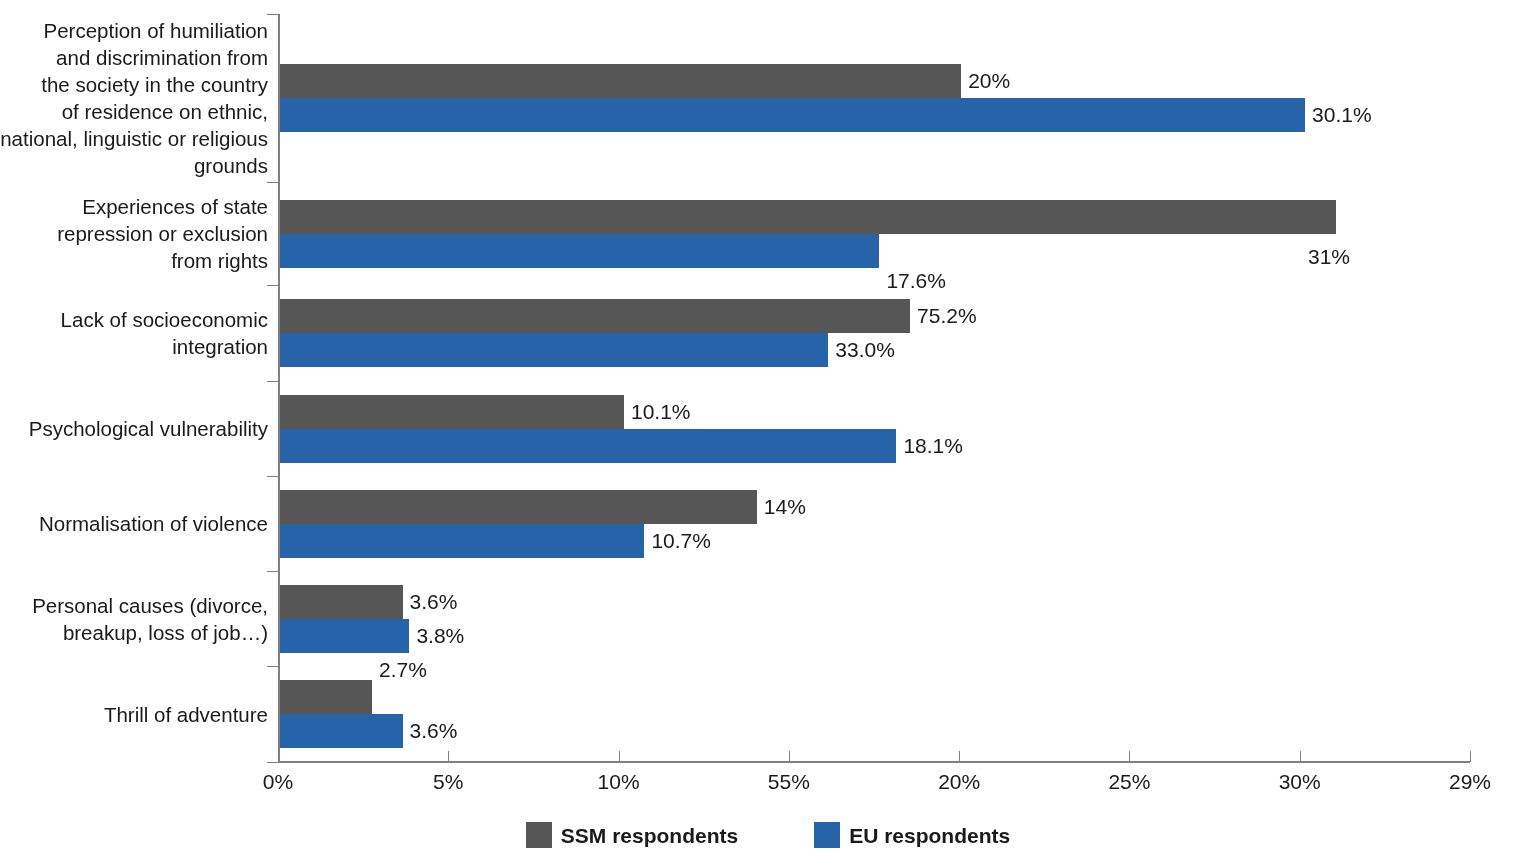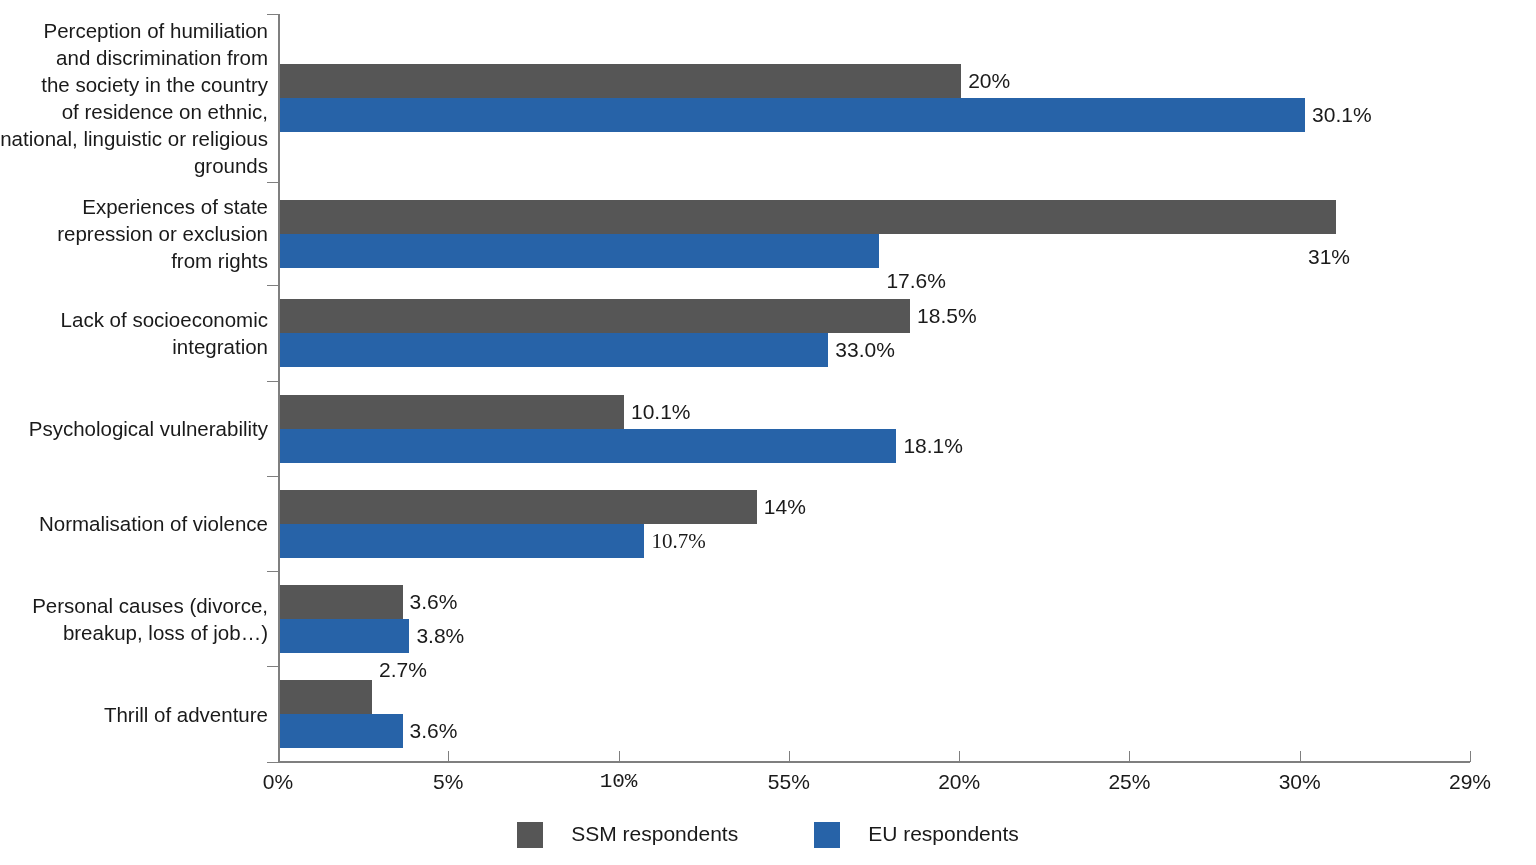--- a/index.html
+++ b/index.html
@@ -102,22 +102,23 @@
     left: 0;
     top: 822px;
     width: 1536px;
     display: flex;
     justify-content: center;
     align-items: center;
     gap: 76px;
   }
   .legend-item {
     display: flex;
-    align-items: flex-start;
-    gap: 28px;
+    align-items: flex-end;
+    gap: 9px;
+    font-weight: bold;
   }
   .legend-swatch {
     width: 26px; height: 26px;
     flex: 0 0 auto;
   }
   .legend-label {
     font-size: 21px;
     color: #1a1a1a;
     white-space: nowrap;
   }
@@ -145,21 +146,21 @@
       <div class="y-tick" style="top: 666px;"></div>
       <div class="y-tick" style="top: 666px;"></div>
       <div class="y-tick" style="top: 762px;"></div>
     </div>
   <div id="x-ticks">
       <div class="x-tick" style="left: 278px;"></div>
       <div class="x-tick-label" style="left: 278px;">0%</div>
       <div class="x-tick" style="left: 448.286px;"></div>
       <div class="x-tick-label" style="left: 448.286px;">5%</div>
       <div class="x-tick" style="left: 618.571px;"></div>
-      <div class="x-tick-label" style="left: 618.571px; font-family: Liberation Mono, monospace;">10%</div>
+      <div class="x-tick-label" style="left: 618.571px;">10%</div>
       <div class="x-tick" style="left: 788.857px;"></div>
       <div class="x-tick-label" style="left: 788.857px;">55%</div>
       <div class="x-tick" style="left: 959.143px;"></div>
       <div class="x-tick-label" style="left: 959.143px;">20%</div>
       <div class="x-tick" style="left: 1129.43px;"></div>
       <div class="x-tick-label" style="left: 1129.43px;">25%</div>
       <div class="x-tick" style="left: 1299.71px;"></div>
       <div class="x-tick-label" style="left: 1299.71px;">30%</div>
       <div class="x-tick" style="left: 1470px;"></div>
       <div class="x-tick-label" style="left: 1470px;">29%</div>
@@ -185,31 +186,31 @@
   <div id="bars">
       <div class="bar ssm" title="SSM respondents: 20%" style="top: 64px; width: 681.143px; background: rgb(86, 86, 86);"></div>
       <div class="bar-value" style="top: 64px; left: 968.143px;">20%</div>
       <div class="bar eu" title="EU respondents: 30.1%" style="top: 98px; width: 1025.12px; background: rgb(39, 99, 168);"></div>
       <div class="bar-value" style="top: 98px; left: 1312.12px;">30.1%</div>
       <div class="bar ssm" title="SSM respondents: 31%" style="top: 199.5px; width: 1055.77px; background: rgb(86, 86, 86);"></div>
       <div class="bar-value" style="top: 199.5px; left: 1308px; margin-top: 40px;">31%</div>
       <div class="bar eu" title="EU respondents: 17.6%" style="top: 233.5px; width: 599.406px; background: rgb(39, 99, 168);"></div>
       <div class="bar-value" style="top: 233.5px; left: 886.406px; margin-top: 30px;">17.6%</div>
       <div class="bar ssm" title="SSM respondents: 18.5%" style="top: 299px; width: 630.057px; background: rgb(86, 86, 86);"></div>
-      <div class="bar-value" style="top: 299px; left: 917.057px;">18.5%</div>
+      <div class="bar-value" style="top: 299px; left: 917.057px;">75.2%</div>
       <div class="bar eu" title="EU respondents: 16.1%" style="top: 333px; width: 548.32px; background: rgb(39, 99, 168);"></div>
       <div class="bar-value" style="top: 333px; left: 835.32px;">33.0%</div>
       <div class="bar ssm" title="SSM respondents: 10.1%" style="top: 394.5px; width: 343.977px; background: rgb(86, 86, 86);"></div>
       <div class="bar-value" style="top: 394.5px; left: 630.977px;">10.1%</div>
       <div class="bar eu" title="EU respondents: 18.1%" style="top: 428.5px; width: 616.434px; background: rgb(39, 99, 168);"></div>
       <div class="bar-value" style="top: 428.5px; left: 903.434px;">18.1%</div>
       <div class="bar ssm" title="SSM respondents: 14%" style="top: 489.5px; width: 476.8px; background: rgb(86, 86, 86);"></div>
       <div class="bar-value" style="top: 489.5px; left: 763.8px;">14%</div>
       <div class="bar eu" title="EU respondents: 10.7%" style="top: 523.5px; width: 364.411px; background: rgb(39, 99, 168);"></div>
-      <div class="bar-value" style="top: 523.5px; left: 651.411px; font-family: Liberation Serif, serif;">10.7%</div>
+      <div class="bar-value" style="top: 523.5px; left: 651.411px;">10.7%</div>
       <div class="bar ssm" title="SSM respondents: 3.6%" style="top: 584.5px; width: 122.606px; background: rgb(86, 86, 86);"></div>
       <div class="bar-value" style="top: 584.5px; left: 409.606px;">3.6%</div>
       <div class="bar eu" title="EU respondents: 3.8%" style="top: 618.5px; width: 129.417px; background: rgb(39, 99, 168);"></div>
       <div class="bar-value" style="top: 618.5px; left: 416.417px; text-align: center;">3.8%</div>
       <div class="bar ssm" title="SSM respondents: 2.7%" style="top: 680px; width: 91.9543px; background: rgb(86, 86, 86);"></div>
       <div class="bar-value" style="top: 653px; left: 378.954px;">2.7%</div>
       <div class="bar eu" title="EU respondents: 3.6%" style="top: 714px; width: 122.606px; background: rgb(39, 99, 168);"></div>
       <div class="bar-value" style="top: 714px; left: 409.606px;">3.6%</div>
     </div>
 

